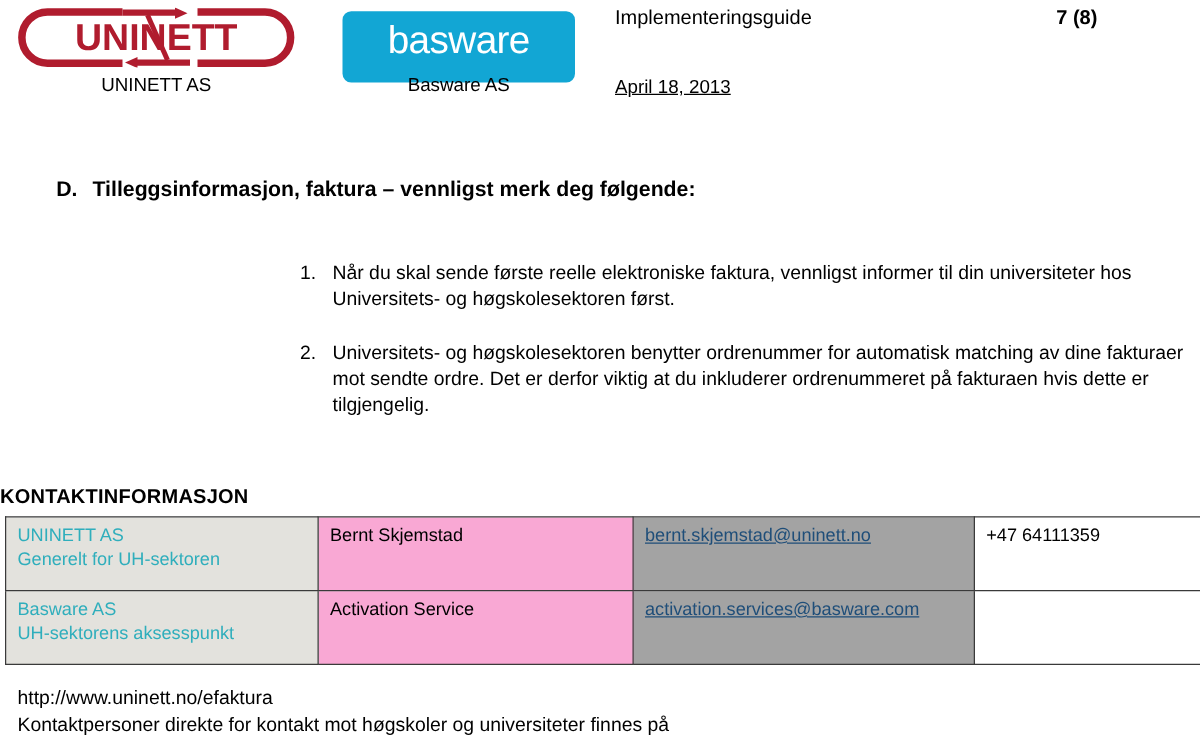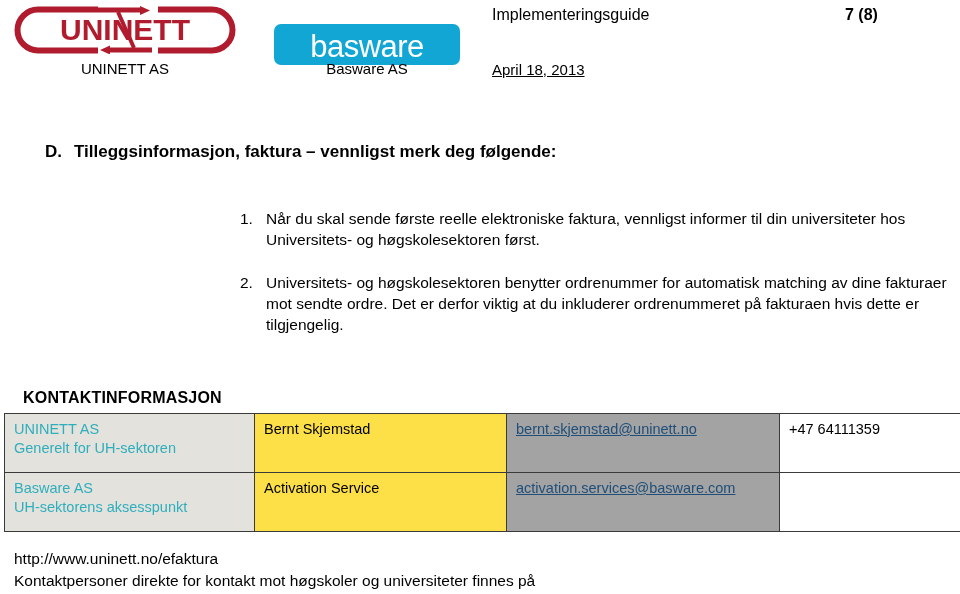--- a/index.html
+++ b/index.html
@@ -42,23 +42,23 @@
     text-align: center;
     font-size: 15px;
     line-height: 18px;
     color: #000;
     white-space: nowrap;
   }
 
   .basware-logo {
     position: absolute;
     left: 274px;
-    top: 24px;
+    top: 9px;
     width: 186px;
-    height: 41px;
+    height: 57px;
     background: #12A6D4;
     border-radius: 7px;
   }
   .basware-logo svg { display: block; }
 
   .basware-caption {
     position: absolute;
     left: 274px;
     top: 60px;
     width: 186px;
@@ -130,21 +130,21 @@
   }
   .li-text {
     flex: 1 1 auto;
     font-size: 15.5px;
     line-height: 21px;
   }
 
   
   .contact-title {
     position: absolute;
-    left: 23px;
+    left: 0;
     top: 388px;
     font-size: 16px;
     font-weight: bold;
     line-height: 20px;
     letter-spacing: 0.2px;
     white-space: nowrap;
   }
 
   .contact-table {
     position: absolute;
@@ -156,21 +156,21 @@
   }
   .contact-table td {
     border: 1px solid #3a3a3a;
     vertical-align: top;
     padding: 6px 9px 8px 9px;
     font-size: 14.5px;
     line-height: 19px;
     height: 44px;
   }
   .col-org   { width: 231px; background: #e3e2dd; }
-  .col-name  { width: 233px; background: #fde047; }
+  .col-name  { width: 233px; background: #f9a8d4; }
   .col-email { width: 254px; background: #a3a3a3; }
   .col-phone { width: 230px; background: #ffffff; }
 
   .org-line { color: #2FAEBC; display: block; white-space: nowrap; }
 
   .email-link {
     color: #1F4E79;
     text-decoration: underline;
     white-space: nowrap;
     font-size: 14.5px;

